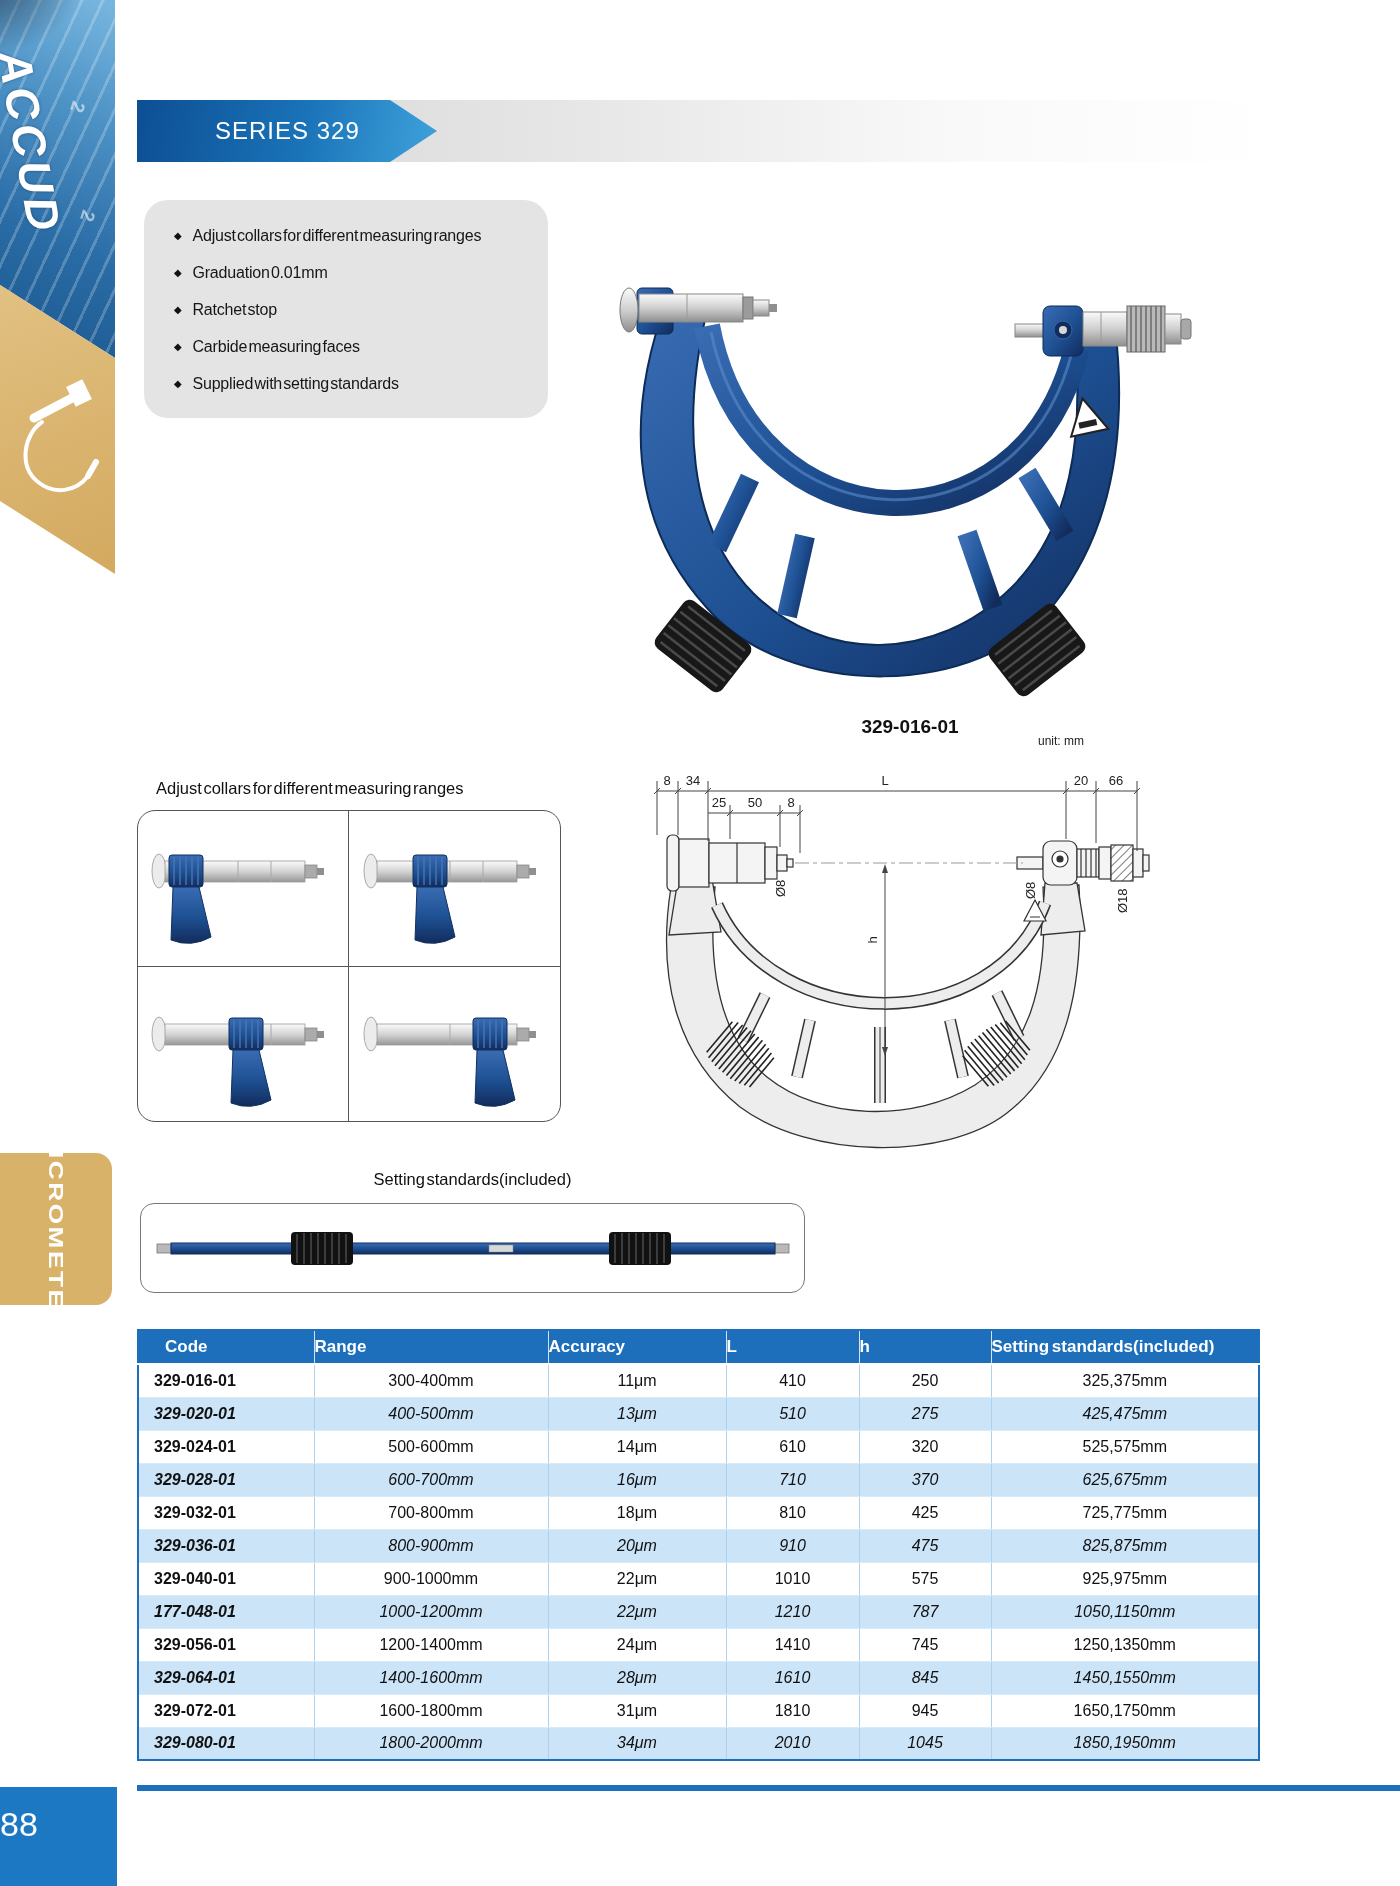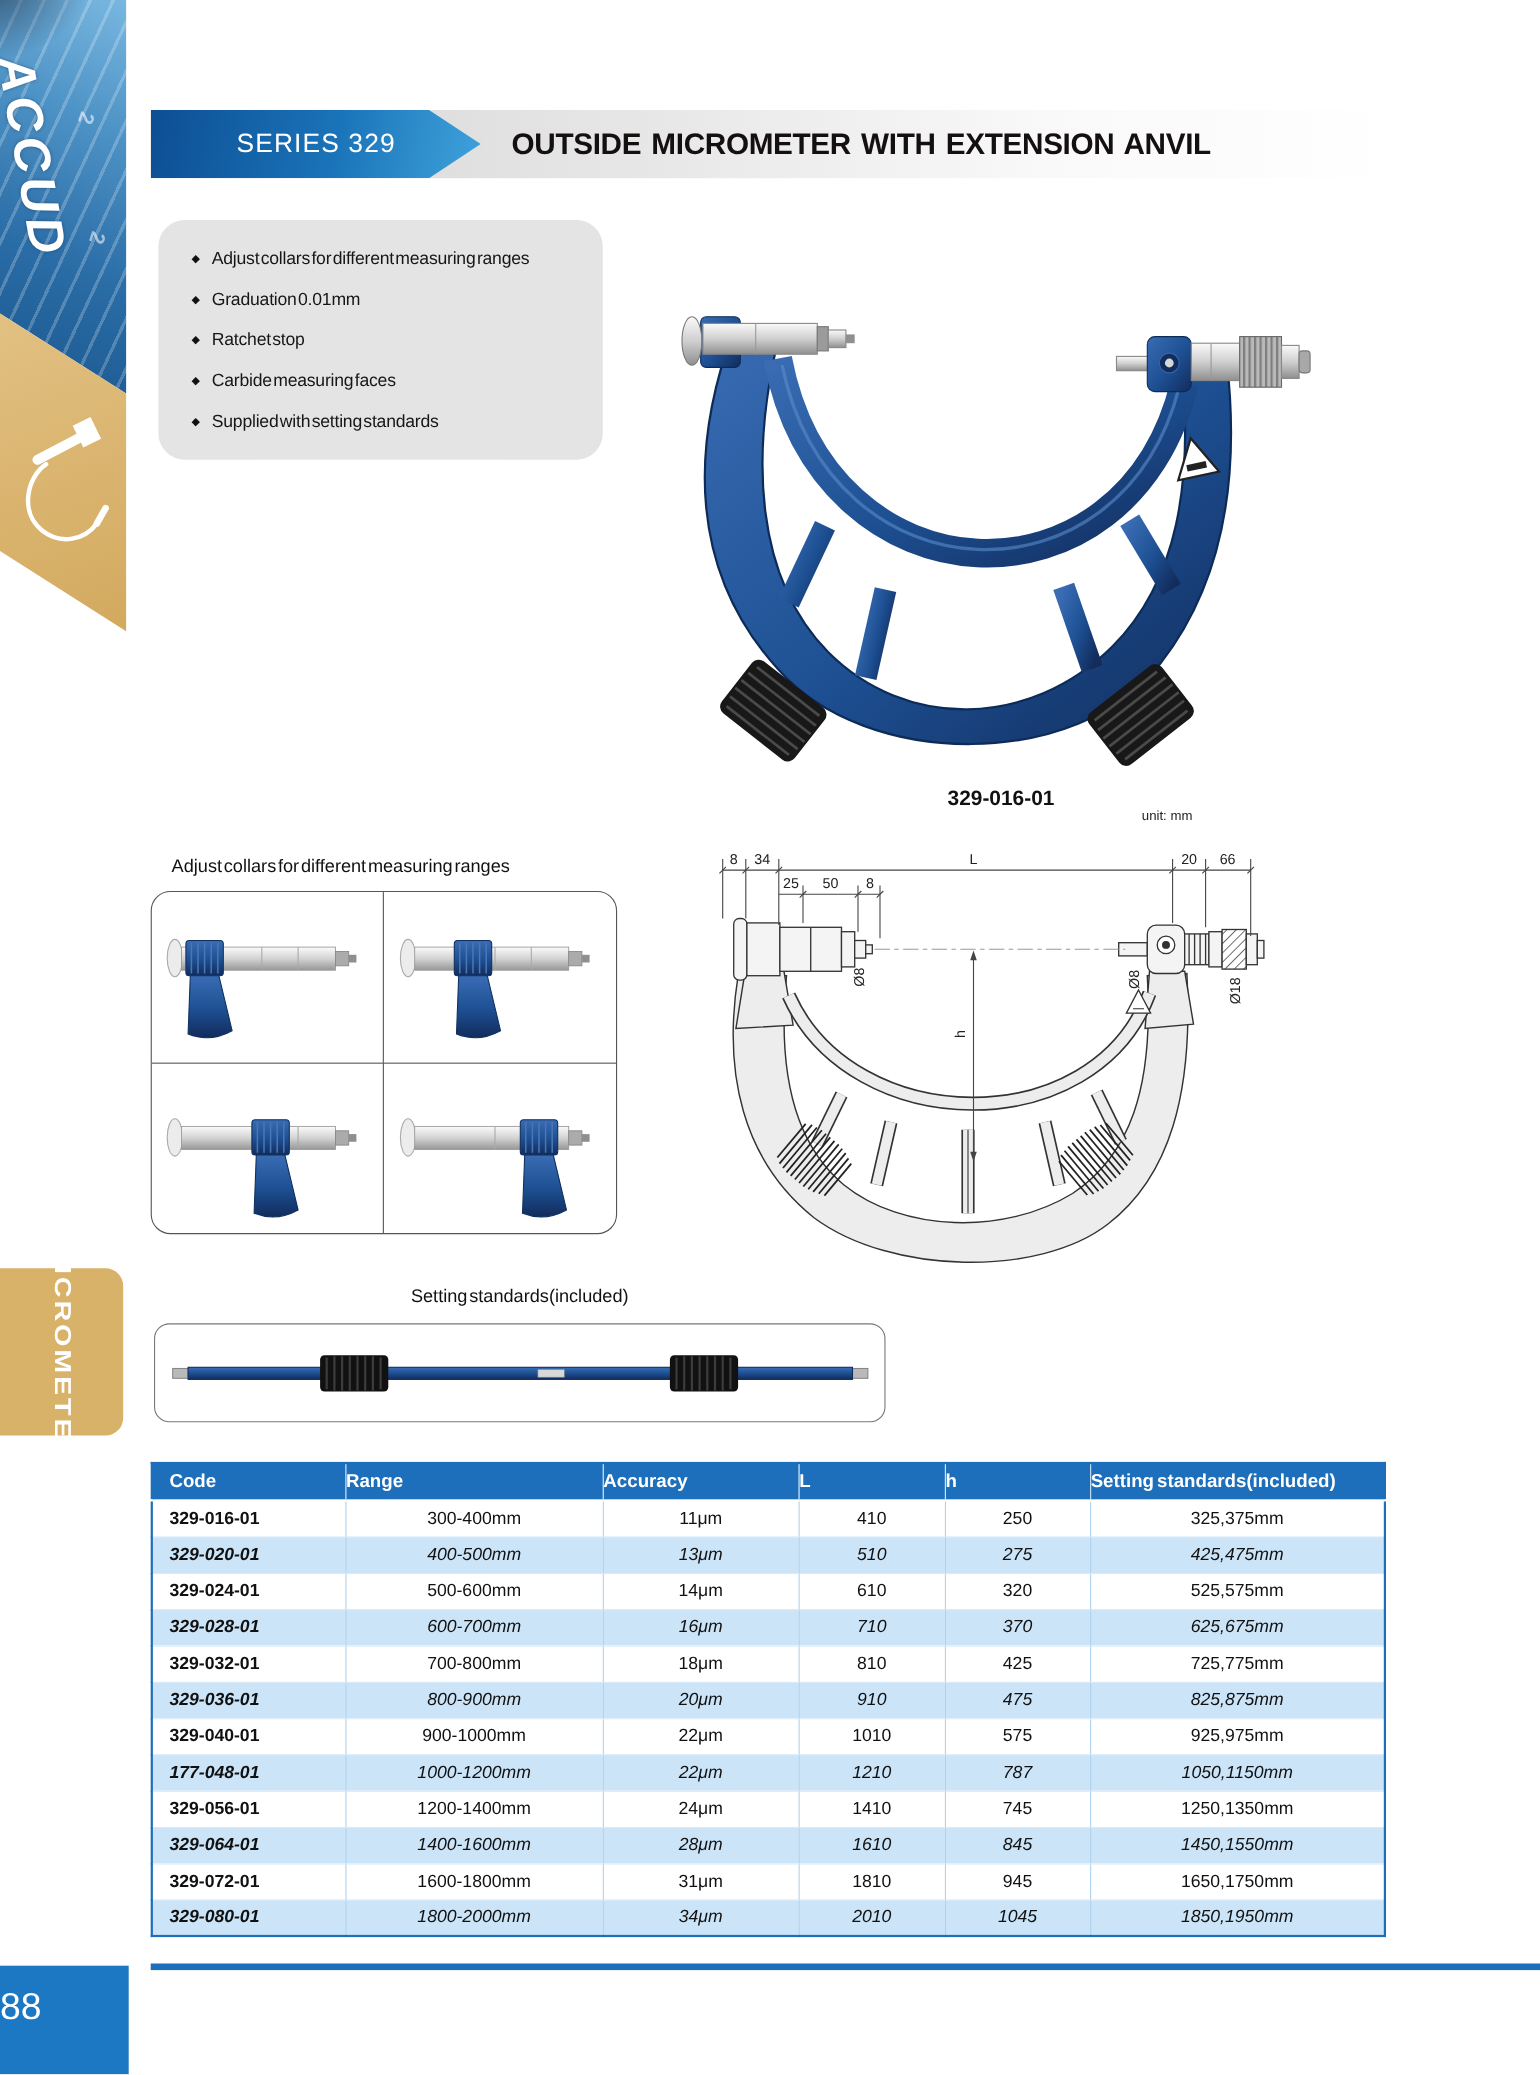--- a/index.html
+++ b/index.html
@@ -76,21 +76,21 @@
   .standards-title { position:absolute; left:140px; top:1170px; width:665px; text-align:center;
     font-size:16.5px; color:#111; word-spacing:-3px; }
   .standards-box { position:absolute; left:140px; top:1203px; width:665px; height:90px;
     border:1.5px solid #777; border-radius:14px; display:flex; align-items:center; justify-content:center; }
 
   
   .spec-table { position:absolute; left:137px; top:1329px; width:1121px; border-collapse:collapse;
     table-layout:fixed; border:2px solid #1d6fbc; }
   .spec-table th { background:#1d6fbc; color:#fff; font-size:17px; font-weight:bold; height:34px;
     border-right:1px solid #cfe4f5; border-bottom:2px solid #fff; text-align:left; word-spacing:-2px; }
-  .spec-table th:first-child { text-align:left; padding-left:15px; }
+  .spec-table th:first-child { text-align:left; padding-left:26px; }
   .spec-table td { font-size:16px; height:33px; text-align:center; color:#111;
     border-right:1px solid #aed2ee; border-bottom:1px solid #d9eaf8; background:#fff; word-spacing:-1px; }
   .spec-table td.code { font-weight:bold; text-align:left; padding-left:15px; }
   .spec-table tr.alt td { background:#cbe4f8;font-style:italic; }
   .spec-table th:last-child, .spec-table td:last-child { border-right:none; }
 </style>
 </head>
 <body>
 
 <div class="page">
@@ -114,21 +114,20 @@
     <span>MICROMETER</span>
   </div>
 
   <div class="footer-line"></div>
   <div class="page-num">88</div>
 
   <div class="banner">
     <div class="series-badge">
       <span>SERIES 329</span>
     </div>
-    <div class="banner-title">OUTSIDE MICROMETER WITH EXTENSION ANVIL</div>
   </div>
 
   <ul class="features">
       <li>Adjust collars for different measuring ranges</li>
       <li>Graduation 0.01mm</li>
       <li>Ratchet stop</li>
       <li>Carbide measuring faces</li>
       <li>Supplied with setting standards</li>
     </ul>
 

